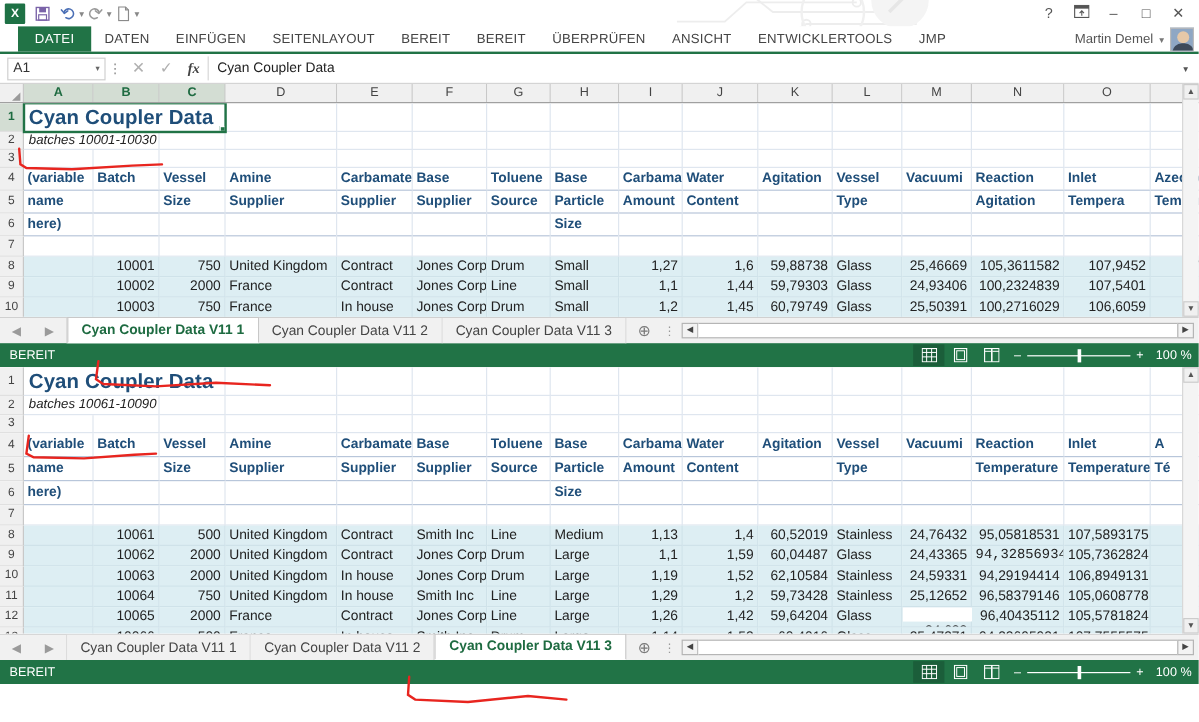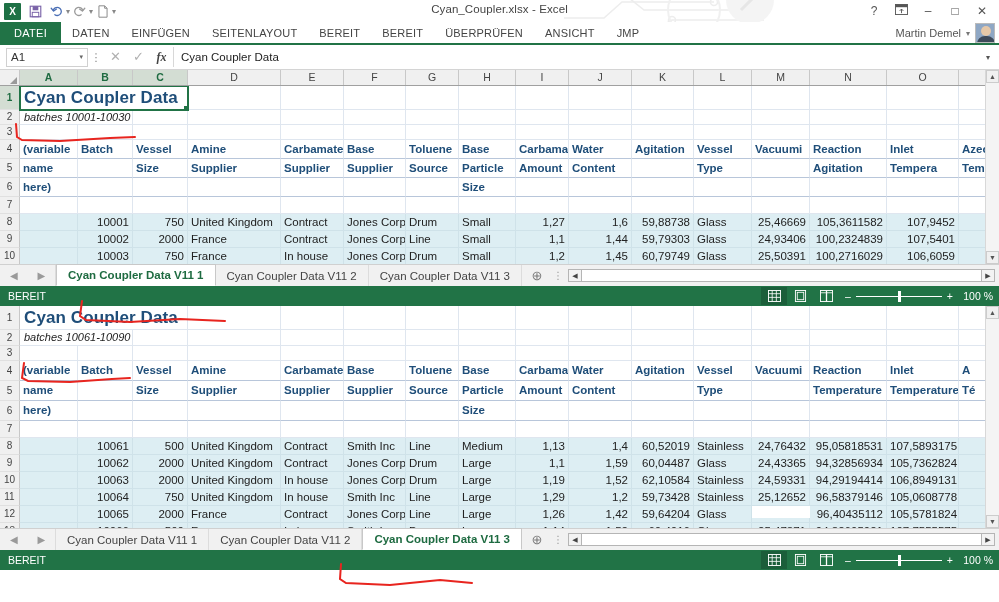--- a/index.html
+++ b/index.html
@@ -49,21 +49,21 @@
   .ribbon-tabs {
     position: relative;
     height: 23px;
     background: #ffffff;
     display: flex; align-items: stretch;
     font-size: 11px;
     border-bottom: 2px solid #217346;
   }
   .tab-datei {
     background: #217346; color: #fff; font-weight: normal;
-    padding: 0 14px; display: flex; align-items: center; letter-spacing: .3px;
+    padding: 0 14px; display: flex; align-items: center; letter-spacing: .3px; margin-left: 15px;
   }
   .rtab {
     padding: 0 11px; display: flex; align-items: center;
     color: #444; letter-spacing: .2px; cursor: default;
   }
   .userbox {
     position: absolute; right: 4px; top: 1px;
     display: flex; align-items: center; gap: 5px; font-size: 11px; color: #555;
   }
   .avatar {
@@ -249,21 +249,20 @@
       <span class="qat-sep">▾</span>
       <div class="qat-btn">
         <svg width="12" height="13" viewBox="0 0 14 16">
             <path d="M2 1 L9 1 L12 4 L12 15 L2 15 Z" fill="none" stroke="#8a8a8a" stroke-width="1.2"></path>
             <path d="M9 1 L9 4 L12 4" fill="none" stroke="#8a8a8a" stroke-width="1.2"></path>
           </svg>
       </div>
       <span class="qat-sep">▾</span>
     </div>
 
-    <div class="win-title">Cyan_Coupler.xlsx - Excel</div>
 
     <div class="win-ctrl">
       <div>?</div>
       <div>
         <svg width="13" height="11" viewBox="0 0 14 12">
             <rect x="0.5" y="0.5" width="13" height="11" fill="none" stroke="#555" stroke-width="1"></rect>
             <rect x="0.5" y="0.5" width="13" height="3" fill="#555"></rect>
             <path d="M7 10 L7 5.5 M5 7.5 L7 5.5 L9 7.5" stroke="#555" stroke-width="1" fill="none"></path>
           </svg>
       </div>
@@ -275,20 +274,21 @@
 
   <div class="ribbon-tabs">
     <div class="tab-datei">DATEI</div>
     <div class="rtab">DATEN</div>
     <div class="rtab">EINFÜGEN</div>
     <div class="rtab">SEITENLAYOUT</div>
     <div class="rtab">BEREIT</div>
     <div class="rtab">BEREIT</div>
     <div class="rtab">ÜBERPRÜFEN</div>
     <div class="rtab">ANSICHT</div>
+    <div class="rtab">ENTWICKLERTOOLS</div>
     <div class="rtab">JMP</div>
     <div class="userbox">
       <span>Martin Demel</span>
       <span style="font-size:8px;color:#777;">▾</span>
       <div class="avatar"></div>
     </div>
   </div>
 
   <div class="formula-row">
     <div class="namebox">
@@ -730,21 +730,21 @@
           <div class="cell banded" style="width: 93px; line-height: 16px;">United Kingdom</div>
           <div class="cell banded" style="width: 63px; line-height: 16px;">Contract</div>
           <div class="cell banded" style="width: 62px; line-height: 16px;">Jones Corp</div>
           <div class="cell banded" style="width: 53px; line-height: 16px;">Drum</div>
           <div class="cell banded" style="width: 57px; line-height: 16px;">Large</div>
           <div class="cell banded num" style="width: 53px; line-height: 16px;">1,1</div>
           <div class="cell banded num" style="width: 63px; line-height: 16px;">1,59</div>
           <div class="cell banded num" style="width: 62px; line-height: 16px;">60,04487</div>
           <div class="cell banded" style="width: 58px; line-height: 16px;">Glass</div>
           <div class="cell banded num" style="width: 58px; line-height: 16px;">24,43365</div>
-          <div class="cell banded num" style="width: 77px; line-height: 16px;">94,32856934</div>
+          <div class="cell banded num" style="width: 77px; line-height: 16px; font-family: Liberation Mono, monospace;">94,32856934</div>
           <div class="cell banded num" style="width: 72px; line-height: 16px;">105,7362824</div>
           <div class="cell banded num" style="width: 67px; line-height: 16px;"></div>
         </div>
         <div class="grow" style="height: 17px;">
           <div class="rh" style="line-height: 16px;">10</div>
           <div class="cell banded" style="width: 58px; line-height: 16px;"></div>
           <div class="cell banded num" style="width: 55px; line-height: 16px;">10063</div>
           <div class="cell banded num" style="width: 55px; line-height: 16px;">2000</div>
           <div class="cell banded" style="width: 93px; line-height: 16px;">United Kingdom</div>
           <div class="cell banded" style="width: 63px; line-height: 16px;">In house</div>

